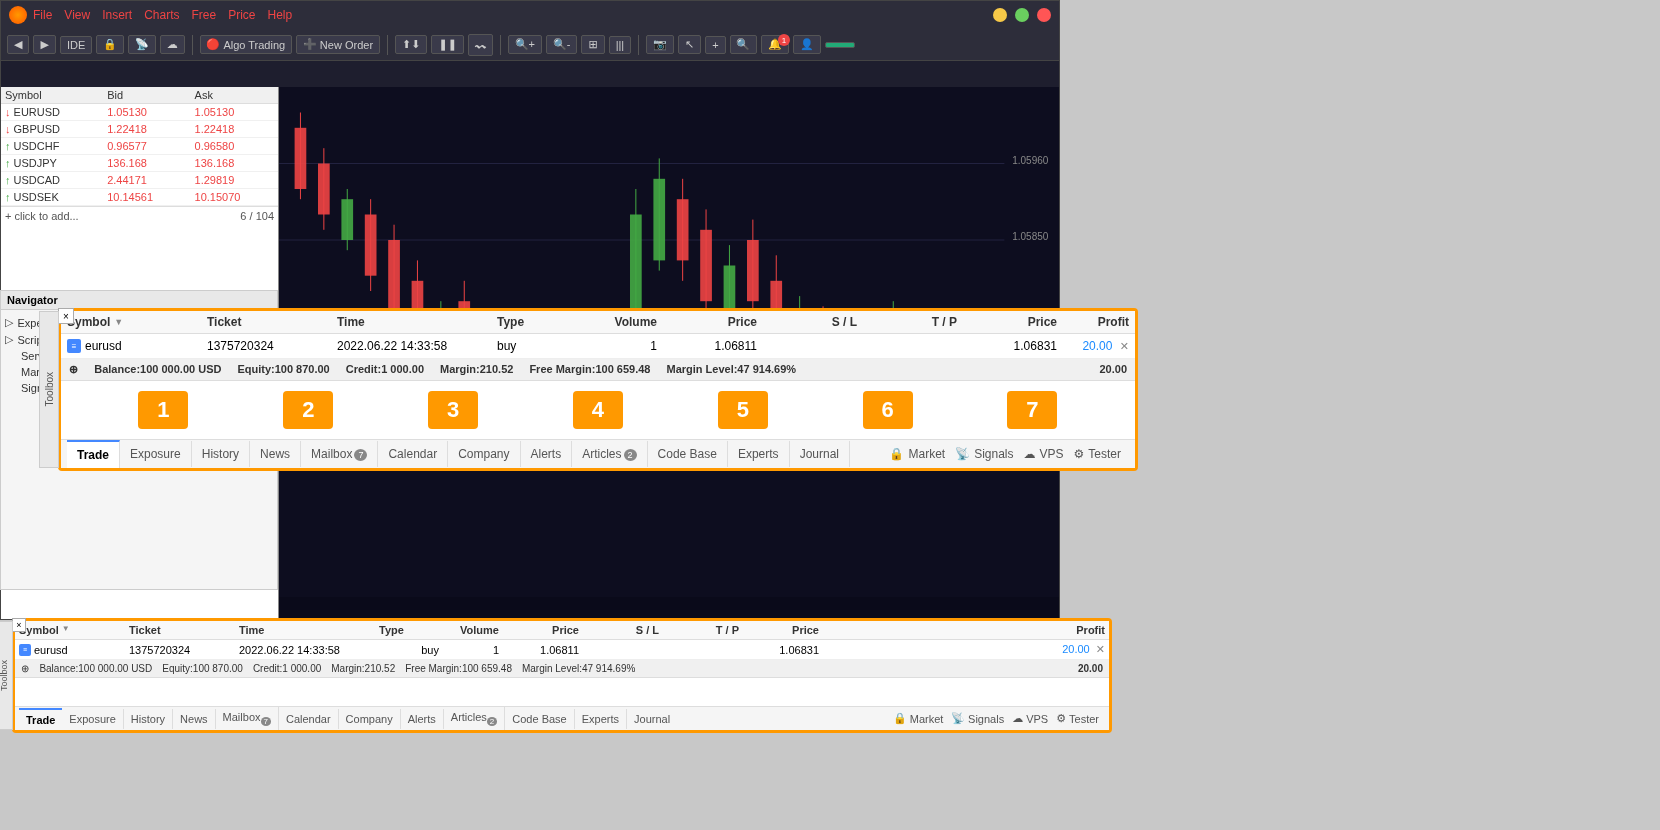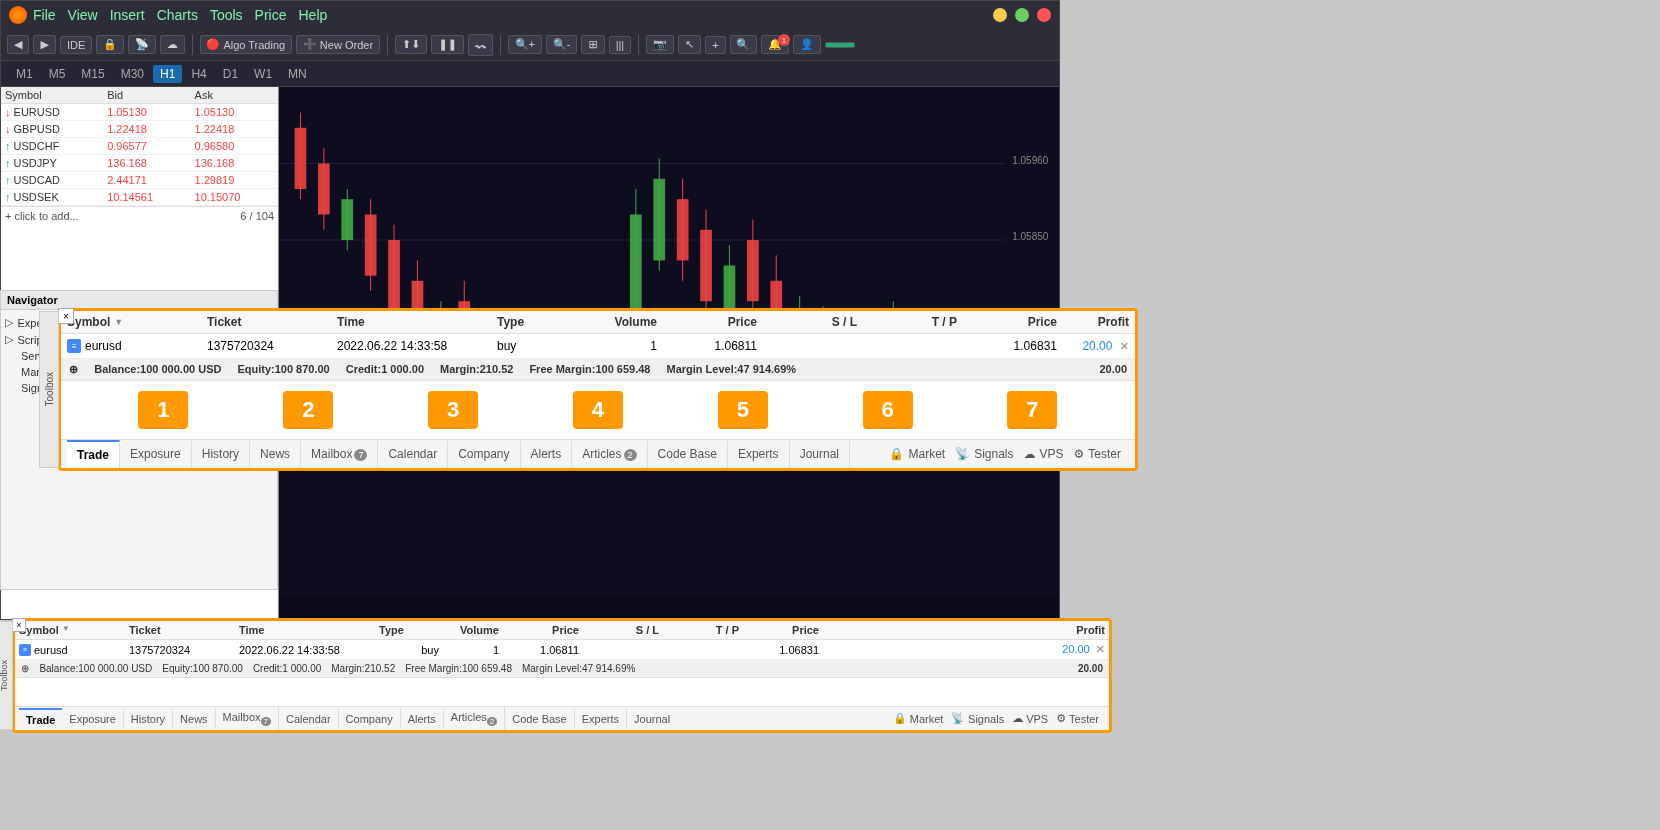--- a/index.html
+++ b/index.html
@@ -3,21 +3,21 @@
   <meta charset="utf-8">
   <style>
     * { box-sizing: border-box; margin: 0; padding: 0; }
     body { background: #c8c8c8; font-family: 'Segoe UI', Tahoma, Geneva, Verdana, sans-serif; font-size: 12px; width: 1660px; height: 830px; overflow: hidden; position: relative; }
 
     
     .window-outer { position: absolute; top: 0; left: 0; width: 1060px; height: 620px; background: #1e1e2e; border: 1px solid #444; }
     .title-bar { height: 28px; background: #2d2d3a; display: flex; align-items: center; padding: 0 8px; justify-content: space-between; }
     .title-bar-left { display: flex; align-items: center; gap: 6px; }
     .app-icon { width: 18px; height: 18px; background: radial-gradient(circle, #f90, #f50); border-radius: 50%; }
-    .title-bar-menus { display: flex; gap: 12px; color: #86efac; font-size: 14px; }
+    .title-bar-menus { display: flex; gap: 12px; color: #ef4444; font-size: 12px; }
     .title-bar-controls { display: flex; gap: 8px; }
     .win-btn { width: 14px; height: 14px; border-radius: 50%; display: inline-block; }
     .win-btn.minimize { background: #f7c948; }
     .win-btn.maximize { background: #6acf5f; }
     .win-btn.close { background: #f55; }
     .toolbar { height: 32px; background: #2d2d3a; display: flex; align-items: center; padding: 0 6px; gap: 4px; border-bottom: 1px solid #444; }
     .toolbar-btn { background: #3a3a4a; color: #ccc; border: 1px solid #555; padding: 2px 6px; font-size: 11px; cursor: pointer; border-radius: 2px; display: flex; align-items: center; gap: 3px; }
     .toolbar-sep { width: 1px; height: 20px; background: #555; margin: 0 3px; }
     .timeframe-bar { height: 26px; background: #252535; display: flex; align-items: center; padding: 0 8px; gap: 2px; border-bottom: 1px solid #444; }
     .tf-btn { padding: 2px 7px; color: #aaa; font-size: 12px; cursor: pointer; border-radius: 2px; }
@@ -88,21 +88,21 @@
 <div class="window-outer">
 
   <div class="title-bar">
     <div class="title-bar-left">
       <div class="app-icon"></div>
       <div class="title-bar-menus">
         <span>File</span>
         <span>View</span>
         <span>Insert</span>
         <span>Charts</span>
-        <span>Tools</span>
+        <span>Free</span>
         <span>Price</span>
         <span>Help</span>
       </div>
     </div>
     <div class="title-bar-controls">
       <span class="win-btn minimize"></span>
       <span class="win-btn maximize"></span>
       <span class="win-btn close"></span>
     </div>
   </div>
@@ -129,31 +129,20 @@
     <div class="toolbar-sep"></div>
     <div class="toolbar-btn">📷</div>
     <div class="toolbar-btn">↖</div>
     <div class="toolbar-btn">+</div>
     <div class="toolbar-btn">🔍</div>
     <div class="toolbar-btn" style="position:relative;">🔔<span style="position:absolute;top:-2px;right:-2px;background:#e44;color:#fff;font-size:8px;border-radius:50%;width:12px;height:12px;display:flex;align-items:center;justify-content:center;">1</span></div>
     <div class="toolbar-btn">👤</div>
     <div class="toolbar-btn" style="background:#2a7;color:#fff;width:30px;"></div>
   </div>
 
-  <div class="timeframe-bar">
-    <div class="tf-btn">M1</div>
-    <div class="tf-btn">M5</div>
-    <div class="tf-btn">M15</div>
-    <div class="tf-btn">M30</div>
-    <div class="tf-btn active">H1</div>
-    <div class="tf-btn">H4</div>
-    <div class="tf-btn">D1</div>
-    <div class="tf-btn">W1</div>
-    <div class="tf-btn">MN</div>
-  </div>
 
   <div class="market-watch">
     <table class="mw-table">
       <thead>
         <tr>
           <th>Symbol</th>
           <th>Bid</th>
           <th>Ask</th>
         </tr>
       </thead>

